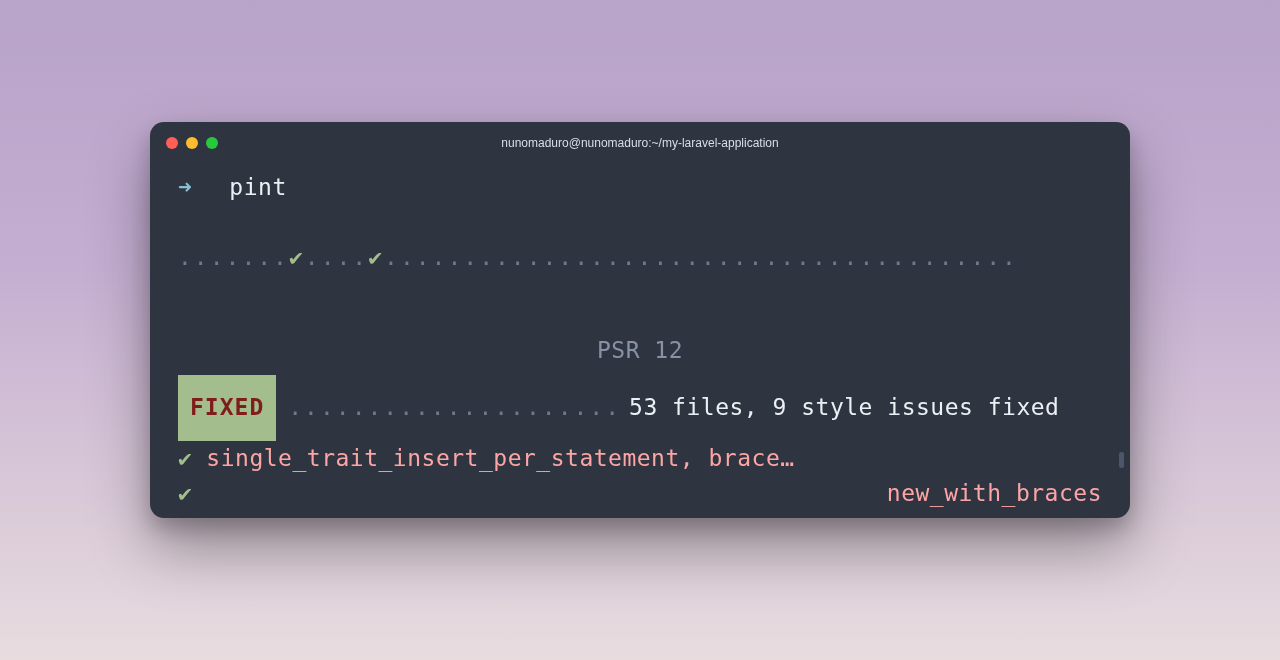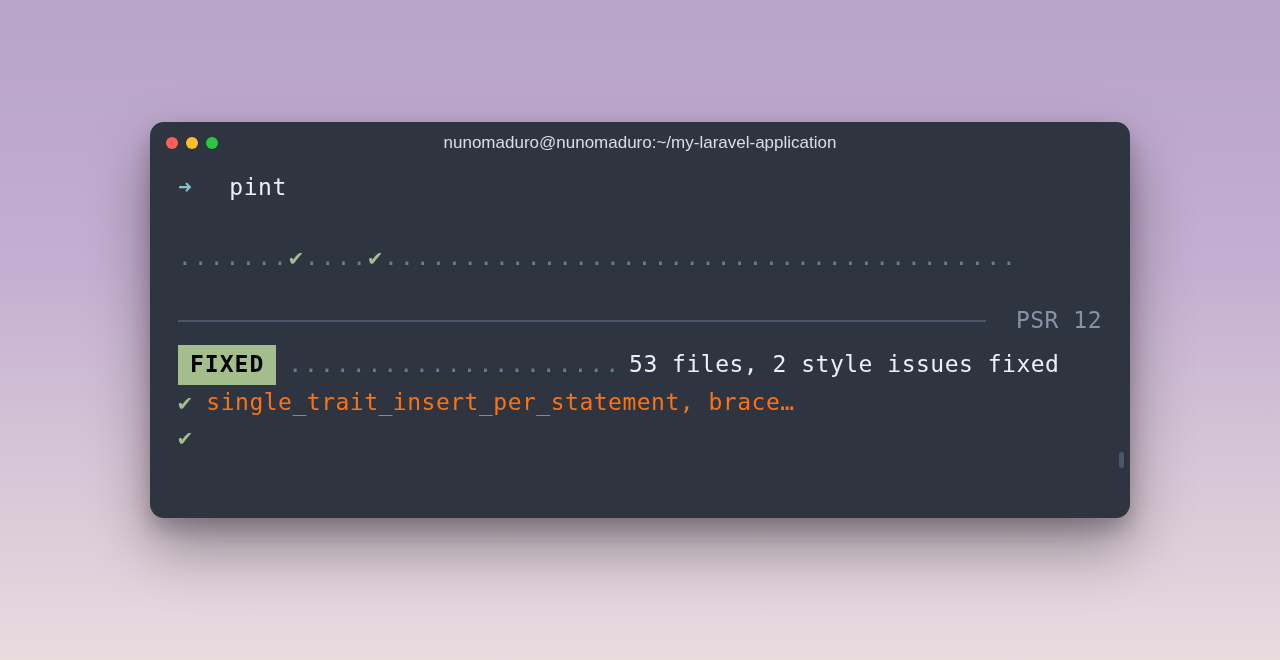--- a/index.html
+++ b/index.html
@@ -44,21 +44,21 @@
       height: 12px;
       border-radius: 50%;
     }
     .light.red { background: #ff5f56; }
     .light.yellow { background: #ffbd2e; }
     .light.green { background: #27c93f; }
     .title {
       flex: 1;
       text-align: center;
       color: #d8dee9;
-      font-size: 17px;
+      font-size: 12px;
       font-family: -apple-system, BlinkMacSystemFont, 'Segoe UI', sans-serif;
     }
     .body {
       flex: 1;
       padding: 6px 28px 0 28px;
       font-size: 23px;
       line-height: 1.55;
       color: #d8dee9;
       letter-spacing: 0.5px;
       position: relative;
@@ -72,57 +72,58 @@
       letter-spacing: 2px;
       display: flex;
       align-items: center;
     }
     .check { color: #a3be8c; font-weight: bold; display: inline-block; }
     .divider-row {
       margin-top: 28px;
       display: flex;
       align-items: center;
       gap: 30px;
+      flex-direction: column;
     }
     .divider-line {
       flex: 1;
       height: 2px;
       background: #4c566a;
     }
     .preset { color: #8793a5; white-space: nowrap; }
     .summary-row {
       margin-top: 6px;
       display: flex;
       align-items: center;
       white-space: nowrap;
     }
     .fixed-badge {
       background: #a3be8c;
-      color: #000000;
-      padding: 2px 12px;
+      color: #7f1d1d;
+      padding: 15px 12px;
       font-weight: 600;
       letter-spacing: 1px;
     }
     .summary-dots {
       color: #6c7a8c;
       margin: 0 8px 0 12px;
       letter-spacing: 2px;
     }
     .summary-text { color: #eceff4; }
     .file-row {
       display: flex;
       align-items: center;
       white-space: nowrap;
       overflow: hidden;
       gap: 14px;
     }
     .file-check { color: #a3be8c; font-weight: bold; }
     .file-path { color: #eceff4; }
     .file-fixers {
-      color: #f97316;
+      color: #fca5a5;
       flex: 1;
       text-align: left;
       min-width: 0;
     }
     .file-row.r2 .file-fixers { text-align: right; }
     .scroll-thumb {
       position: absolute;
       right: 6px;
       bottom: 50px;
       width: 5px;
@@ -161,28 +162,29 @@
     </div>
 
     <div class="divider-row">
       <div class="divider-line"></div>
       <span class="preset">PSR 12</span>
     </div>
 
     <div class="summary-row">
       <span class="fixed-badge">FIXED</span>
       <span class="summary-dots">.....................</span>
-      <span class="summary-text">53 files, 2 style issues fixed</span>
+      <span class="summary-text">53 files, 9 style issues fixed</span>
     </div>
 
     <div class="file-row">
       <span class="file-check">✔</span>
       <span class="file-fixers">single_trait_insert_per_statement, brace…</span>
     </div>
 
     <div class="file-row r2">
       <span class="file-check">✔</span>
+      <span class="file-fixers">new_with_braces</span>
     </div>
 
     <div class="scroll-thumb"></div>
   </div>
 
 </div>
 
 </body></html>

